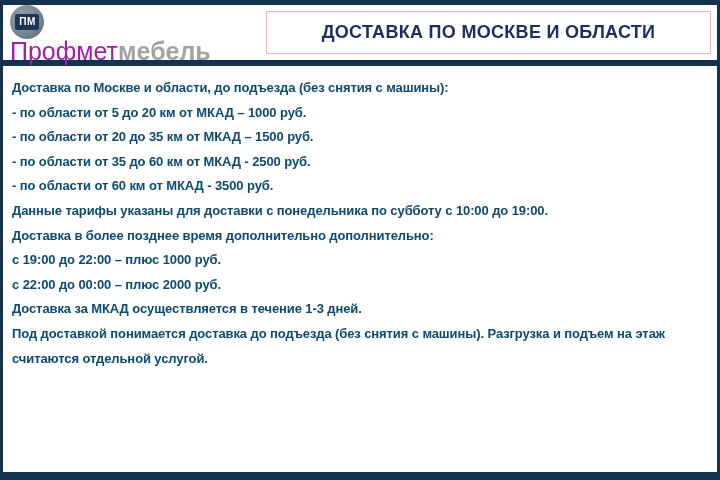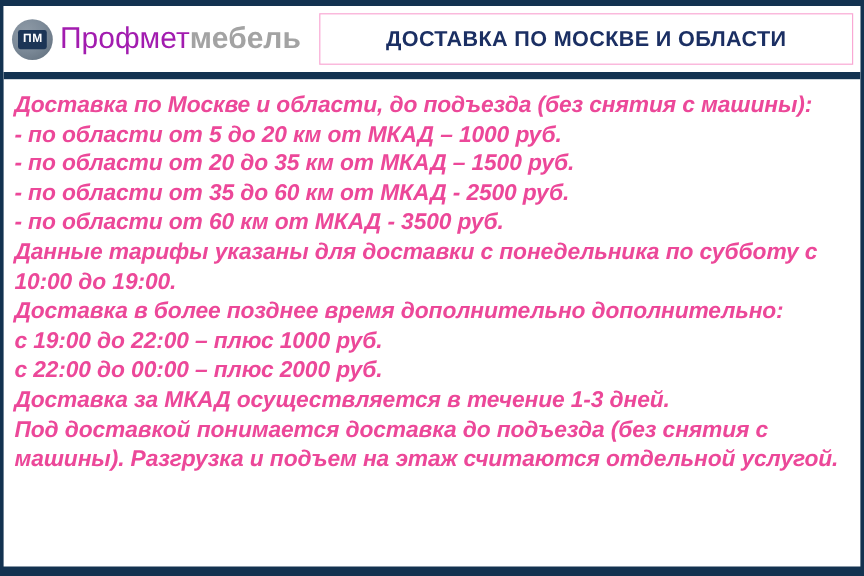--- a/index.html
+++ b/index.html
@@ -32,24 +32,24 @@
     position: relative;
     height: 55px;
     display: flex;
     align-items: stretch;
     background: #ffffff;
   }
 
   .brand {
     width: 247px;
     display: flex;
-    align-items: center;
     padding-left: 7px;
     box-sizing: border-box;
     background: #ffffff;
+    flex-direction: column;
   }
 
   .brand-mark {
     width: 34px;
     height: 34px;
     border-radius: 50%;
     background: radial-gradient(circle at 35% 32%, #8e9aa6 0%, #7d8b99 45%, #5d6b79 100%);
     display: flex;
     align-items: center;
     justify-content: center;
@@ -107,27 +107,26 @@
   }
 
   
   .content {
     position: relative;
     padding: 10px 6px 0 9px;
     box-sizing: border-box;
   }
 
   .line {
-    color: #ec4899;
+    color: #0c4a6e;
     font-weight: bold;
-    font-size: 19px;
+    font-size: 13px;
     line-height: 24.6px;
     white-space: nowrap;
     letter-spacing: -0.1px;
-    font-style: italic;
   }
   .line.wrap {
     white-space: normal;
   }
 
   
   .watermark {
     position: absolute;
     right: 8px;
     bottom: 14px;

